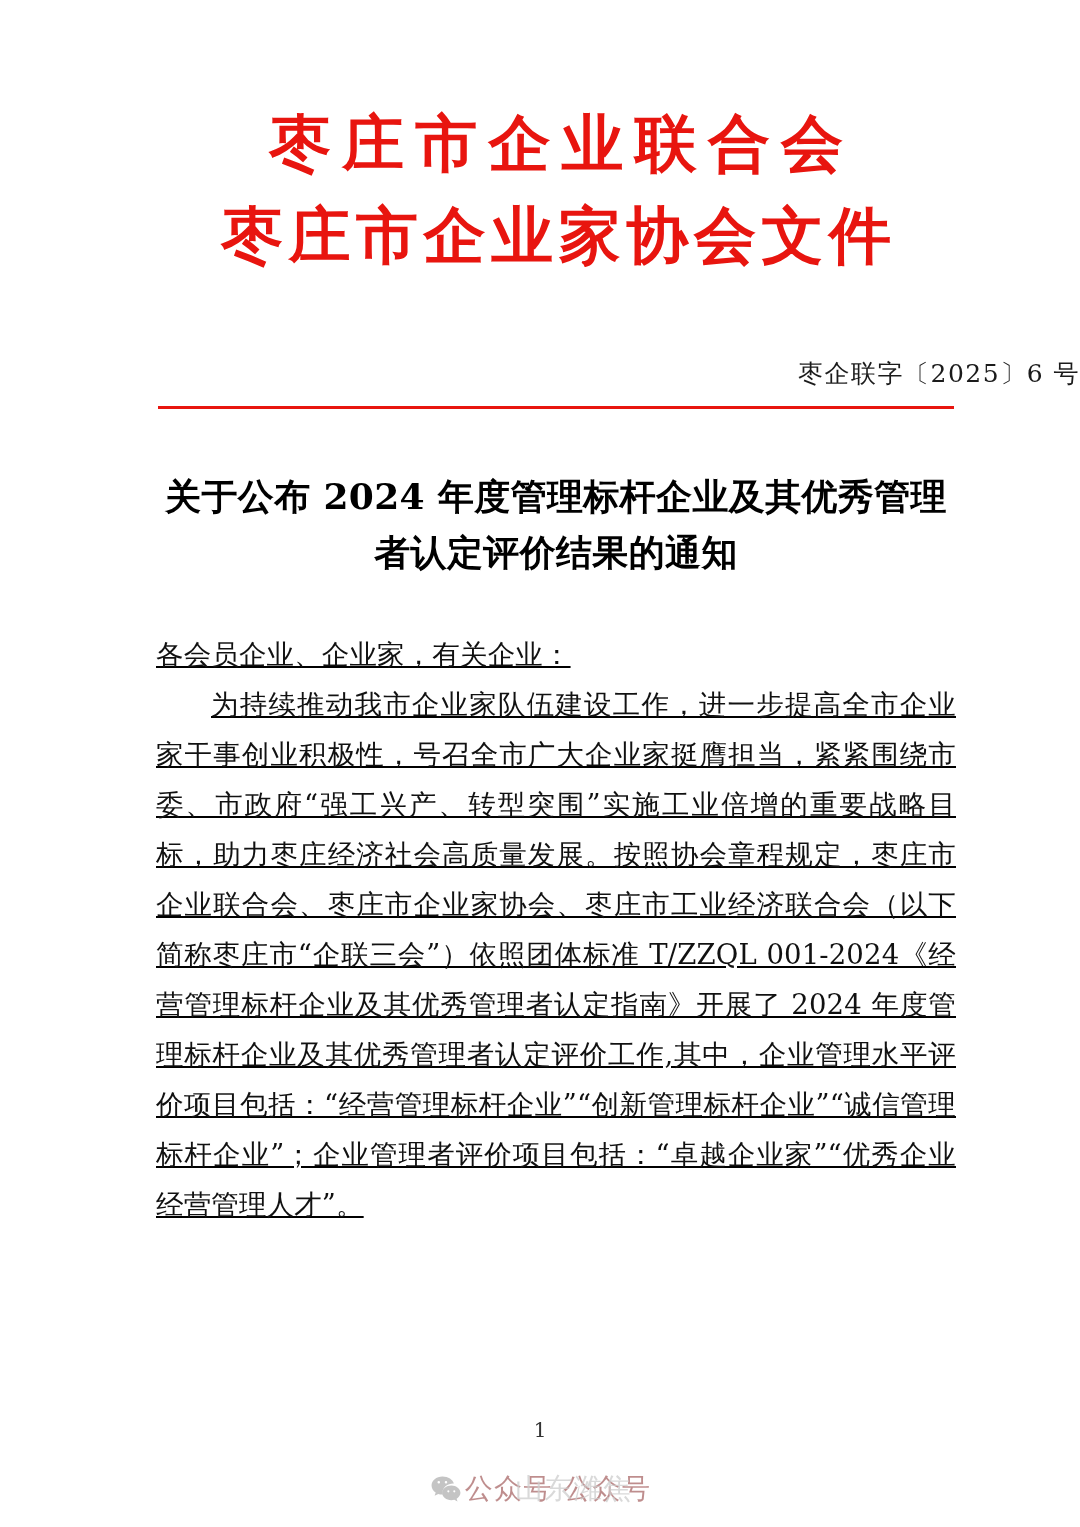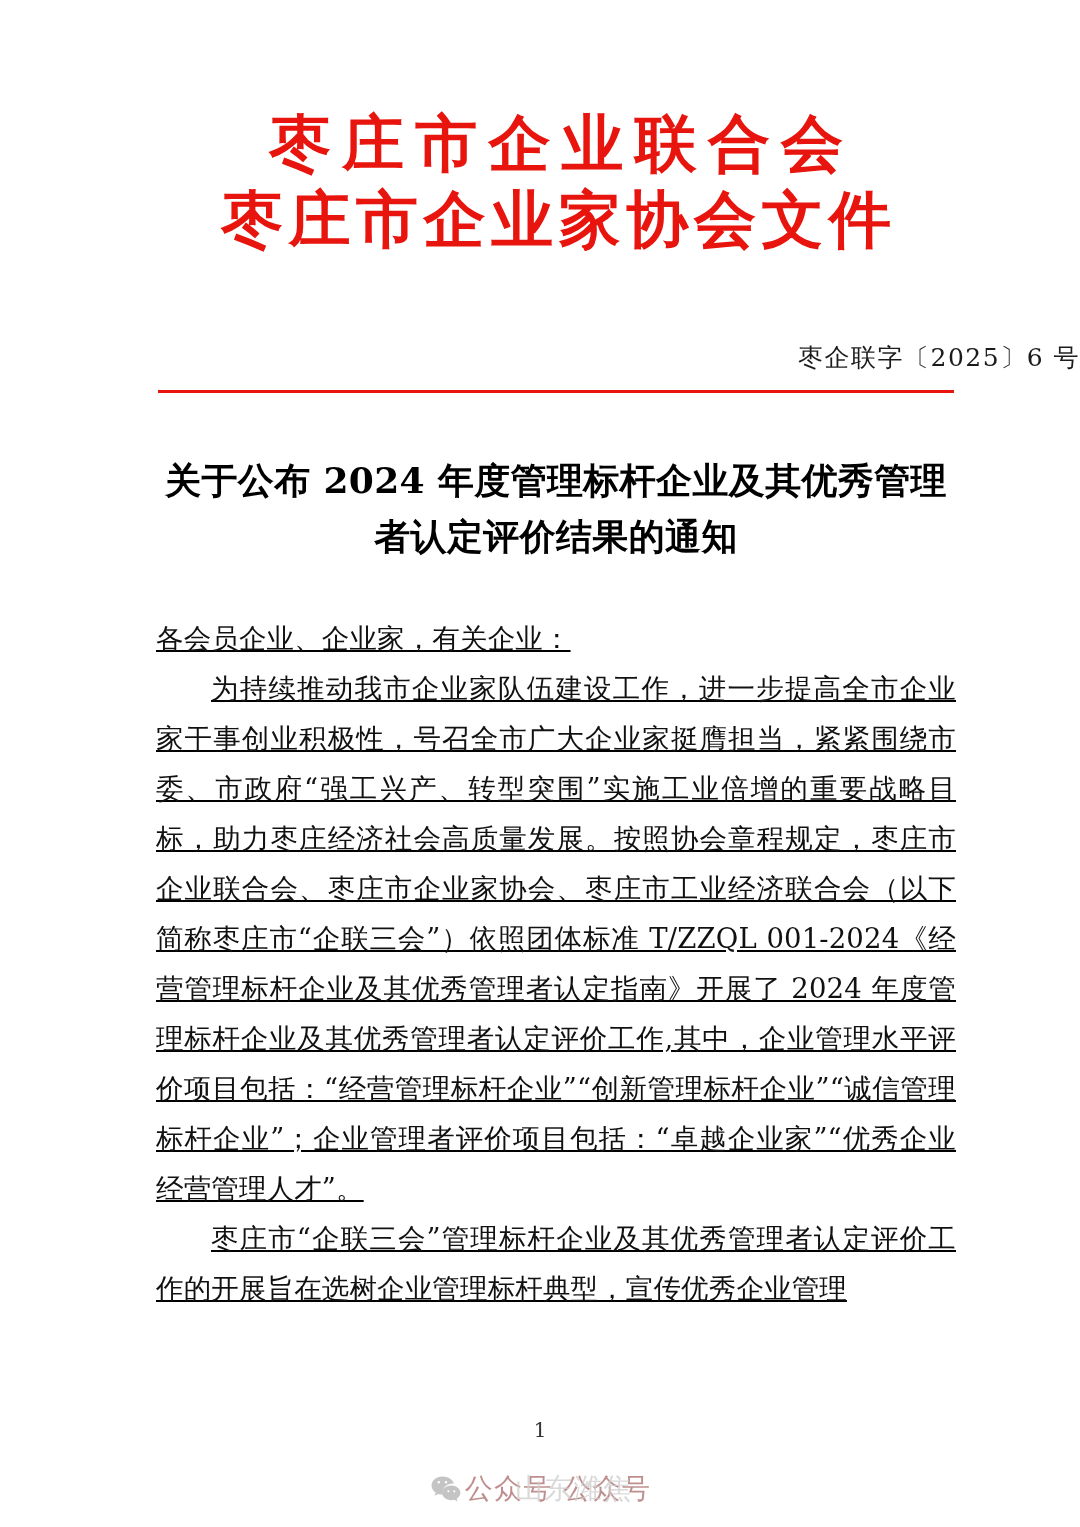--- a/index.html
+++ b/index.html
@@ -37,21 +37,21 @@
   }
   .lh-line.l1 {
     font-size: 62px;
     letter-spacing: 0.18em;
     text-indent: 0.18em;
   }
   .lh-line.l2 {
     font-size: 62px;
     letter-spacing: 0.09em;
     text-indent: 0.09em;
-    margin-top: 12px;
+    margin-top: 28px;
   }
   .lh-line.l3 {
     font-size: 58px;
     letter-spacing: 0.04em;
     text-indent: 0.04em;
     margin-top: 14px;
   }
 
   
   .docnum-wrap {
@@ -163,21 +163,20 @@
   <div class="docnum-wrap">
     <div class="docnum">枣企联字〔2025〕6 号</div>
     <div class="red-rule"></div>
   </div>
 
   <div class="title">关于公布 2024 年度管理标杆企业及其优秀管理者认定评价结果的通知</div>
 
   <div class="body-wrap">
     <div class="para">各会员企业、企业家，有关企业：</div>
     <div class="para indent">为持续推动我市企业家队伍建设工作，进一步提高全市企业家干事创业积极性，号召全市广大企业家挺膺担当，紧紧围绕市委、市政府“强工兴产、转型突围”实施工业倍增的重要战略目标，助力枣庄经济社会高质量发展。按照协会章程规定，枣庄市企业联合会、枣庄市企业家协会、枣庄市工业经济联合会（以下简称枣庄市“企联三会”）依照团体标准 T/ZZQL 001-2024《经营管理标杆企业及其优秀管理者认定指南》开展了 2024 年度管理标杆企业及其优秀管理者认定评价工作,其中，企业管理水平评价项目包括：“经营管理标杆企业”“创新管理标杆企业”“诚信管理标杆企业”；企业管理者评价项目包括：“卓越企业家”“优秀企业经营管理人才”。</div>
-    <div class="para indent">枣庄市“企联三会”管理标杆企业及其优秀管理者认定评价工作的开展旨在选树企业管理标杆典型，宣传优秀企业管理</div>
   </div>
 
   <div class="page-number">1</div>
 
   <div class="watermark">
     <span class="wm-icon">
       <svg viewBox="0 0 32 32" width="34" height="34" aria-hidden="true">
         <path d="M12.6 4.2C6.9 4.2 2.4 8 2.4 12.7c0 2.7 1.5 5.1 3.9 6.7l-1 3 3.4-1.7c1.2.3 2.4.5 3.7.5h.7c-.2-.6-.3-1.3-.3-2 0-4.6 4.5-8.3 10-8.3h.6C22.6 7.2 18.1 4.2 12.6 4.2zm-3.4 4.3a1.2 1.2 0 1 1 0 2.4 1.2 1.2 0 0 1 0-2.4zm6.8 0a1.2 1.2 0 1 1 0 2.4 1.2 1.2 0 0 1 0-2.4z" fill="#8a8a8a"></path>
         <path d="M29.6 19.6c0-3.9-3.9-7-8.6-7s-8.6 3.1-8.6 7 3.9 7 8.6 7c1 0 2-.2 2.9-.4l2.9 1.5-.8-2.5c2.1-1.3 3.6-3.3 3.6-5.6zm-11.4-2.4a1 1 0 1 1 0 2 1 1 0 0 1 0-2zm5.6 0a1 1 0 1 1 0 2 1 1 0 0 1 0-2z" fill="#8a8a8a"></path>
       </svg>

